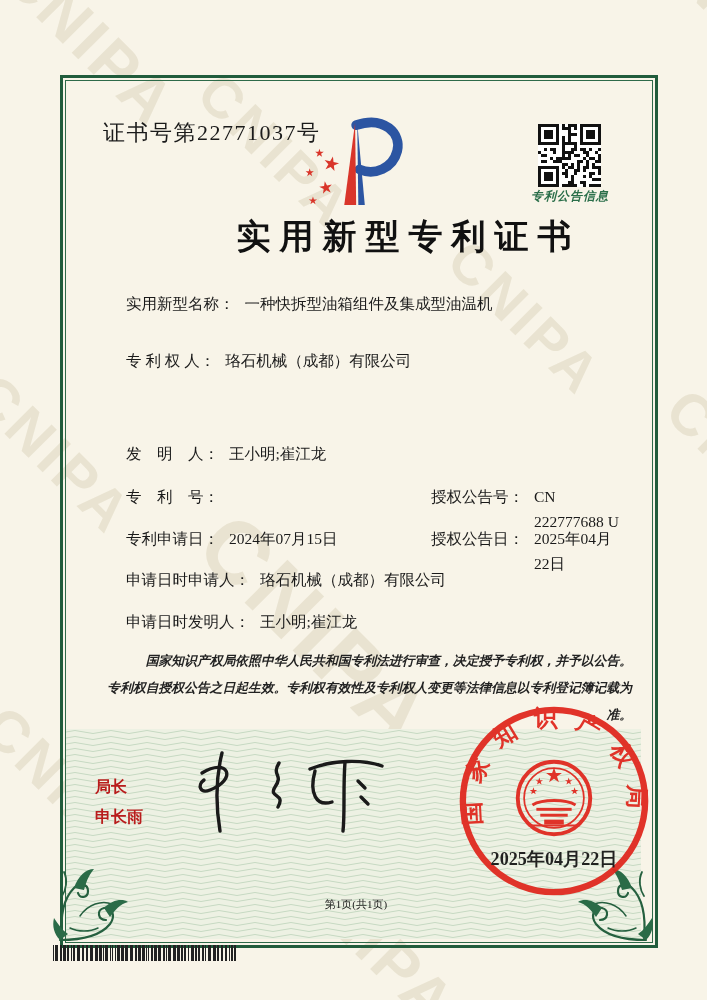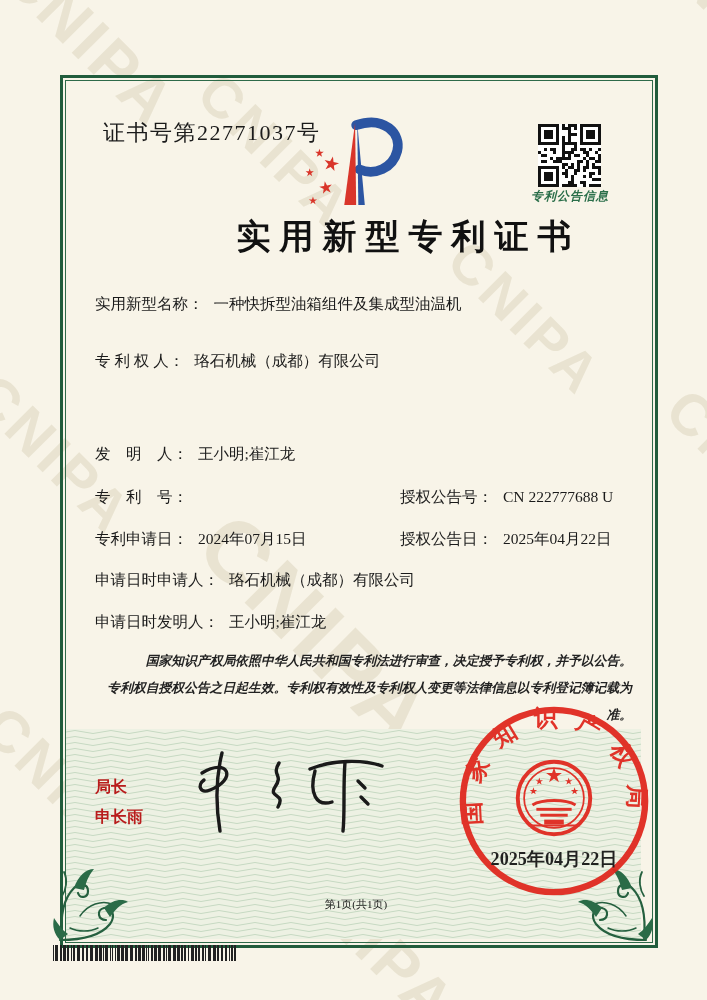--- a/index.html
+++ b/index.html
@@ -24,21 +24,21 @@
   .content{position:absolute;z-index:4;}
   .certno{left:103px;top:118px;font-size:22px;letter-spacing:1.5px;}
   .logo{left:300px;top:110px;}
   .qr{left:538px;top:124px;}
   .qr-caption{left:528px;top:188px;width:84px;text-align:center;font-size:12px;
     color:#2a6e49;font-style:italic;font-weight:600;letter-spacing:1px;}
   .title{left:60px;top:214px;width:592px;text-align:center;font-size:34px;
     font-weight:bold;letter-spacing:9px;text-indent:9px;color:#111;padding-left:48px;}
   .row{position:absolute;left:95px;width:524px;font-size:15.5px;display:flex;
     line-height:25px;z-index:4;}
-  .flabel{white-space:pre;flex:none;}
+  .flabel{white-space:pre;flex:none;margin-left:31px;}
   .fvalue{margin-left:10px;flex:1;}
   .pair-right{position:absolute;left:305px;top:0;display:flex;}
   .para{left:84px;top:648px;width:548px;font-size:12.8px;line-height:27px;
     font-style:italic;font-weight:600;color:#222;text-align:right;}
   .para .indent{text-indent:2em;}
   .director{left:95px;font-family:"Liberation Sans","DejaVu Sans",sans-serif;
     font-weight:bold;font-size:16px;color:#b91c1c;z-index:5;}
   .signature{left:182px;top:743px;z-index:5;}
   .seal{left:456px;top:703px;z-index:6;}
   .footer{left:60px;top:897px;width:592px;text-align:center;font-size:11px;z-index:5;}

